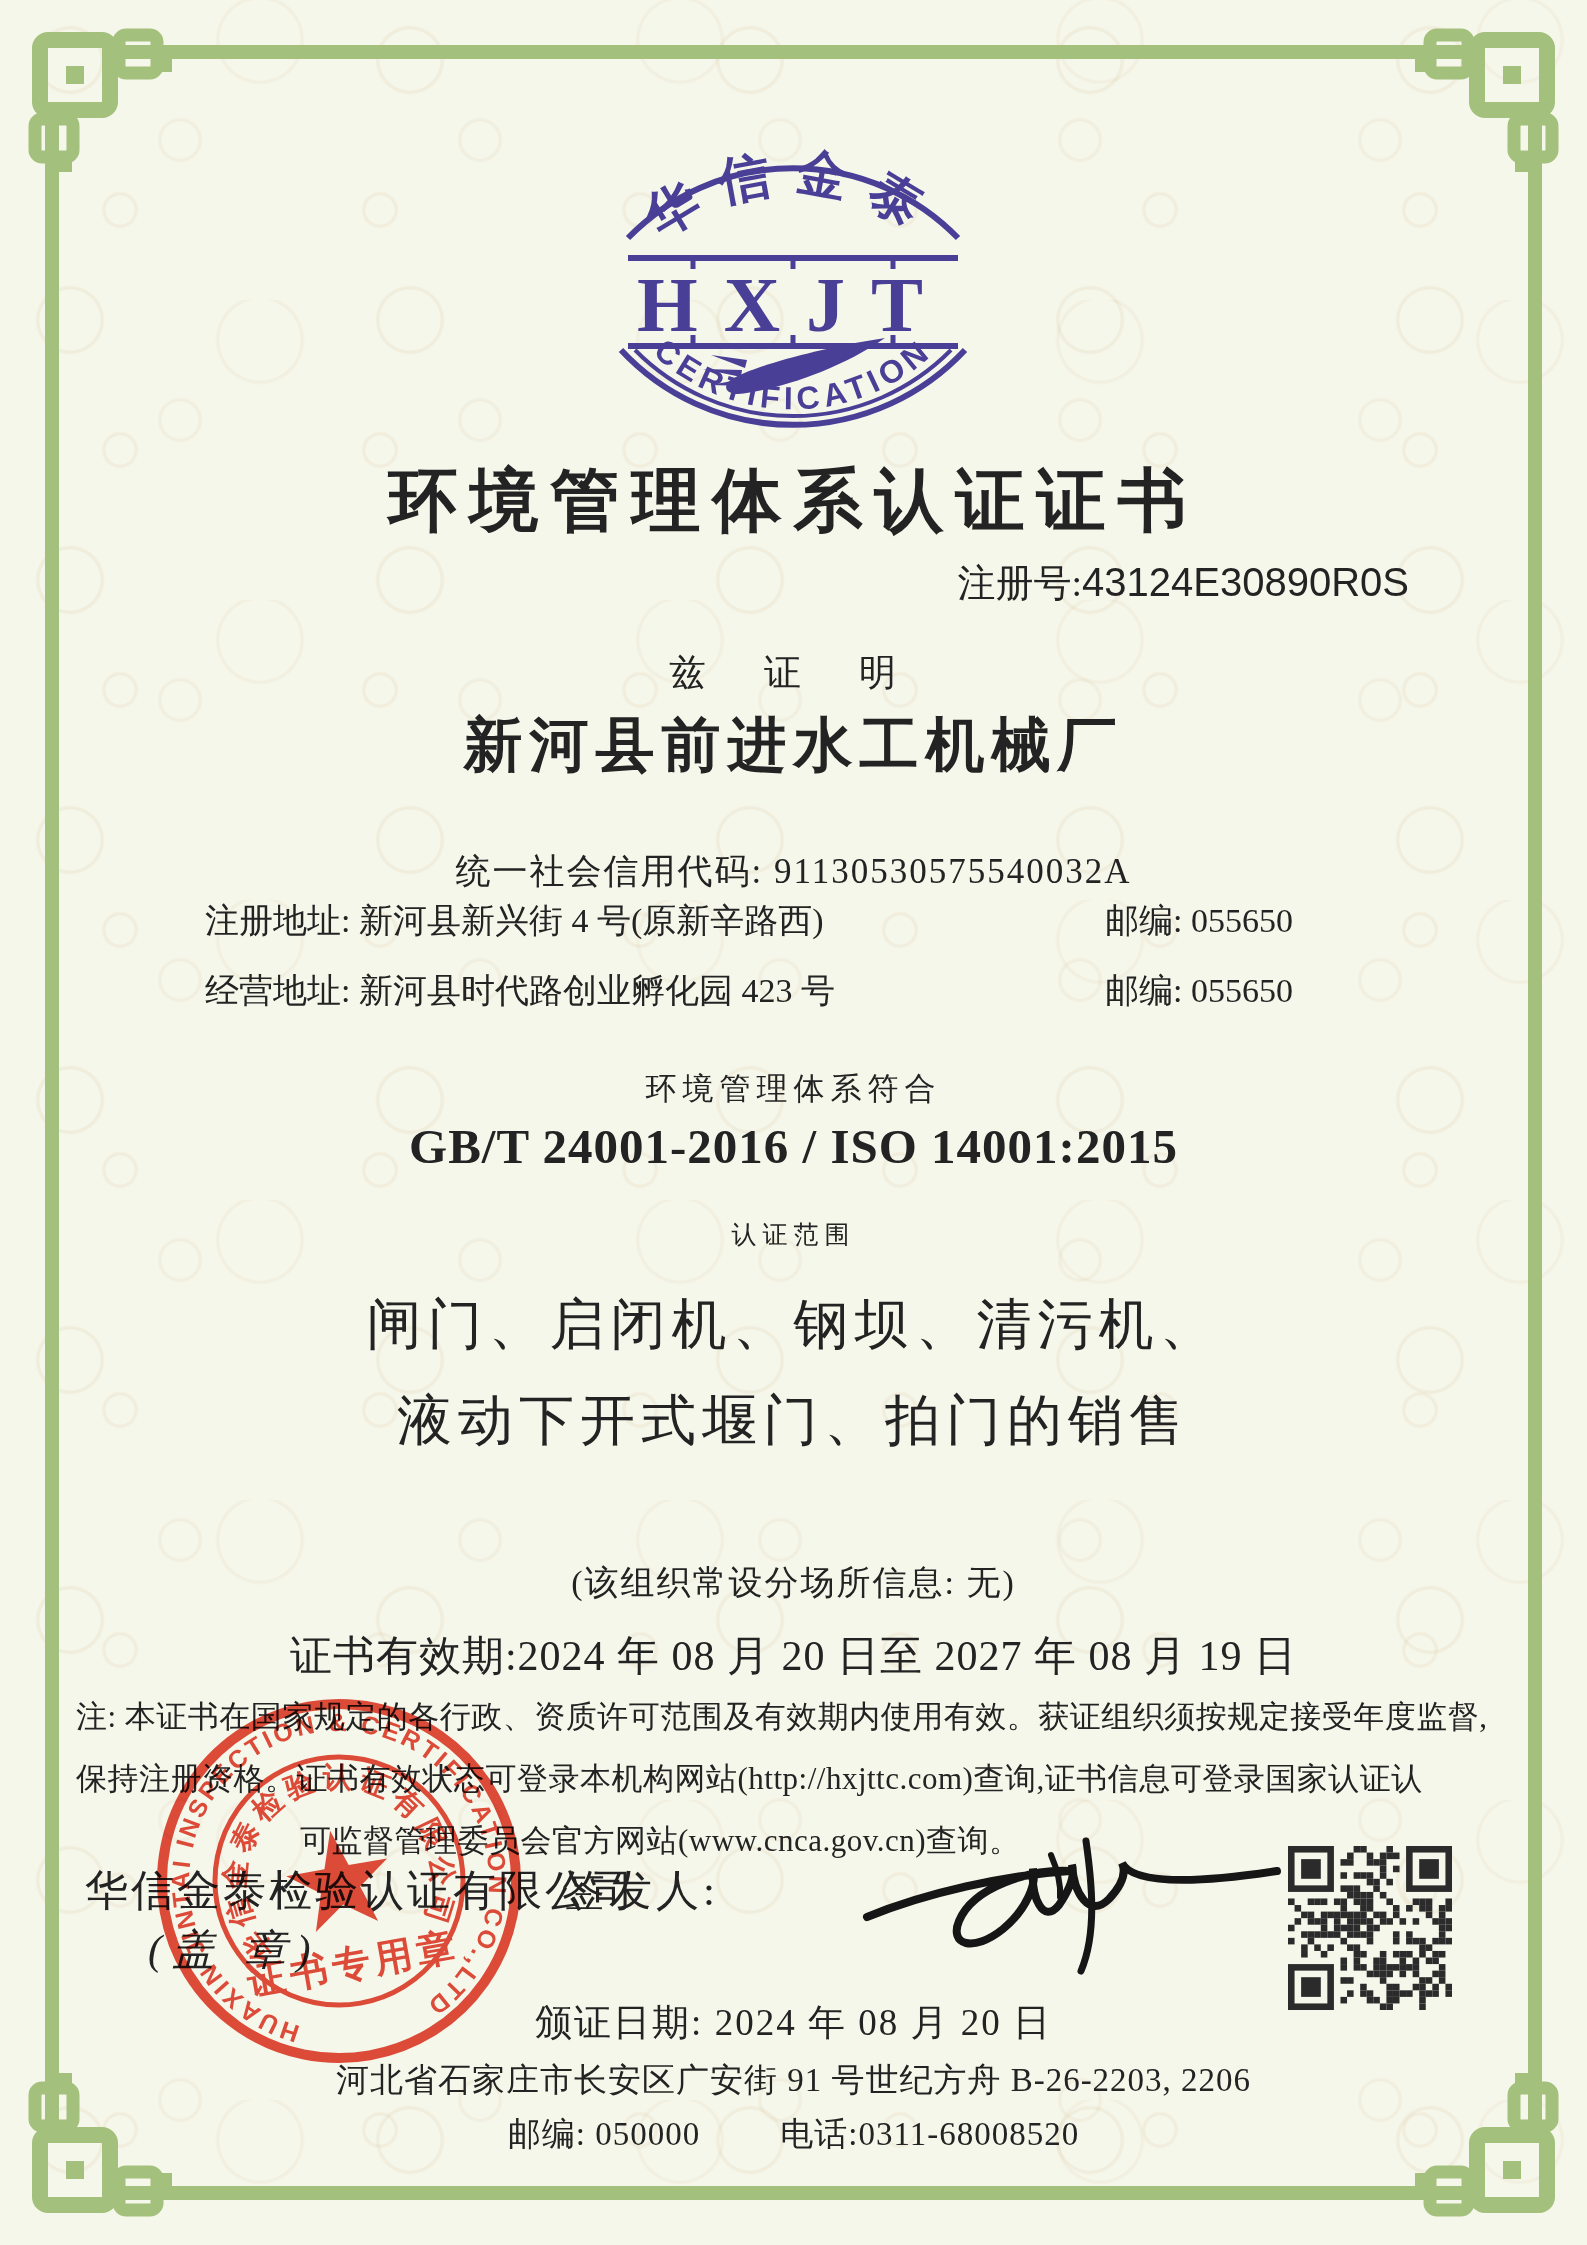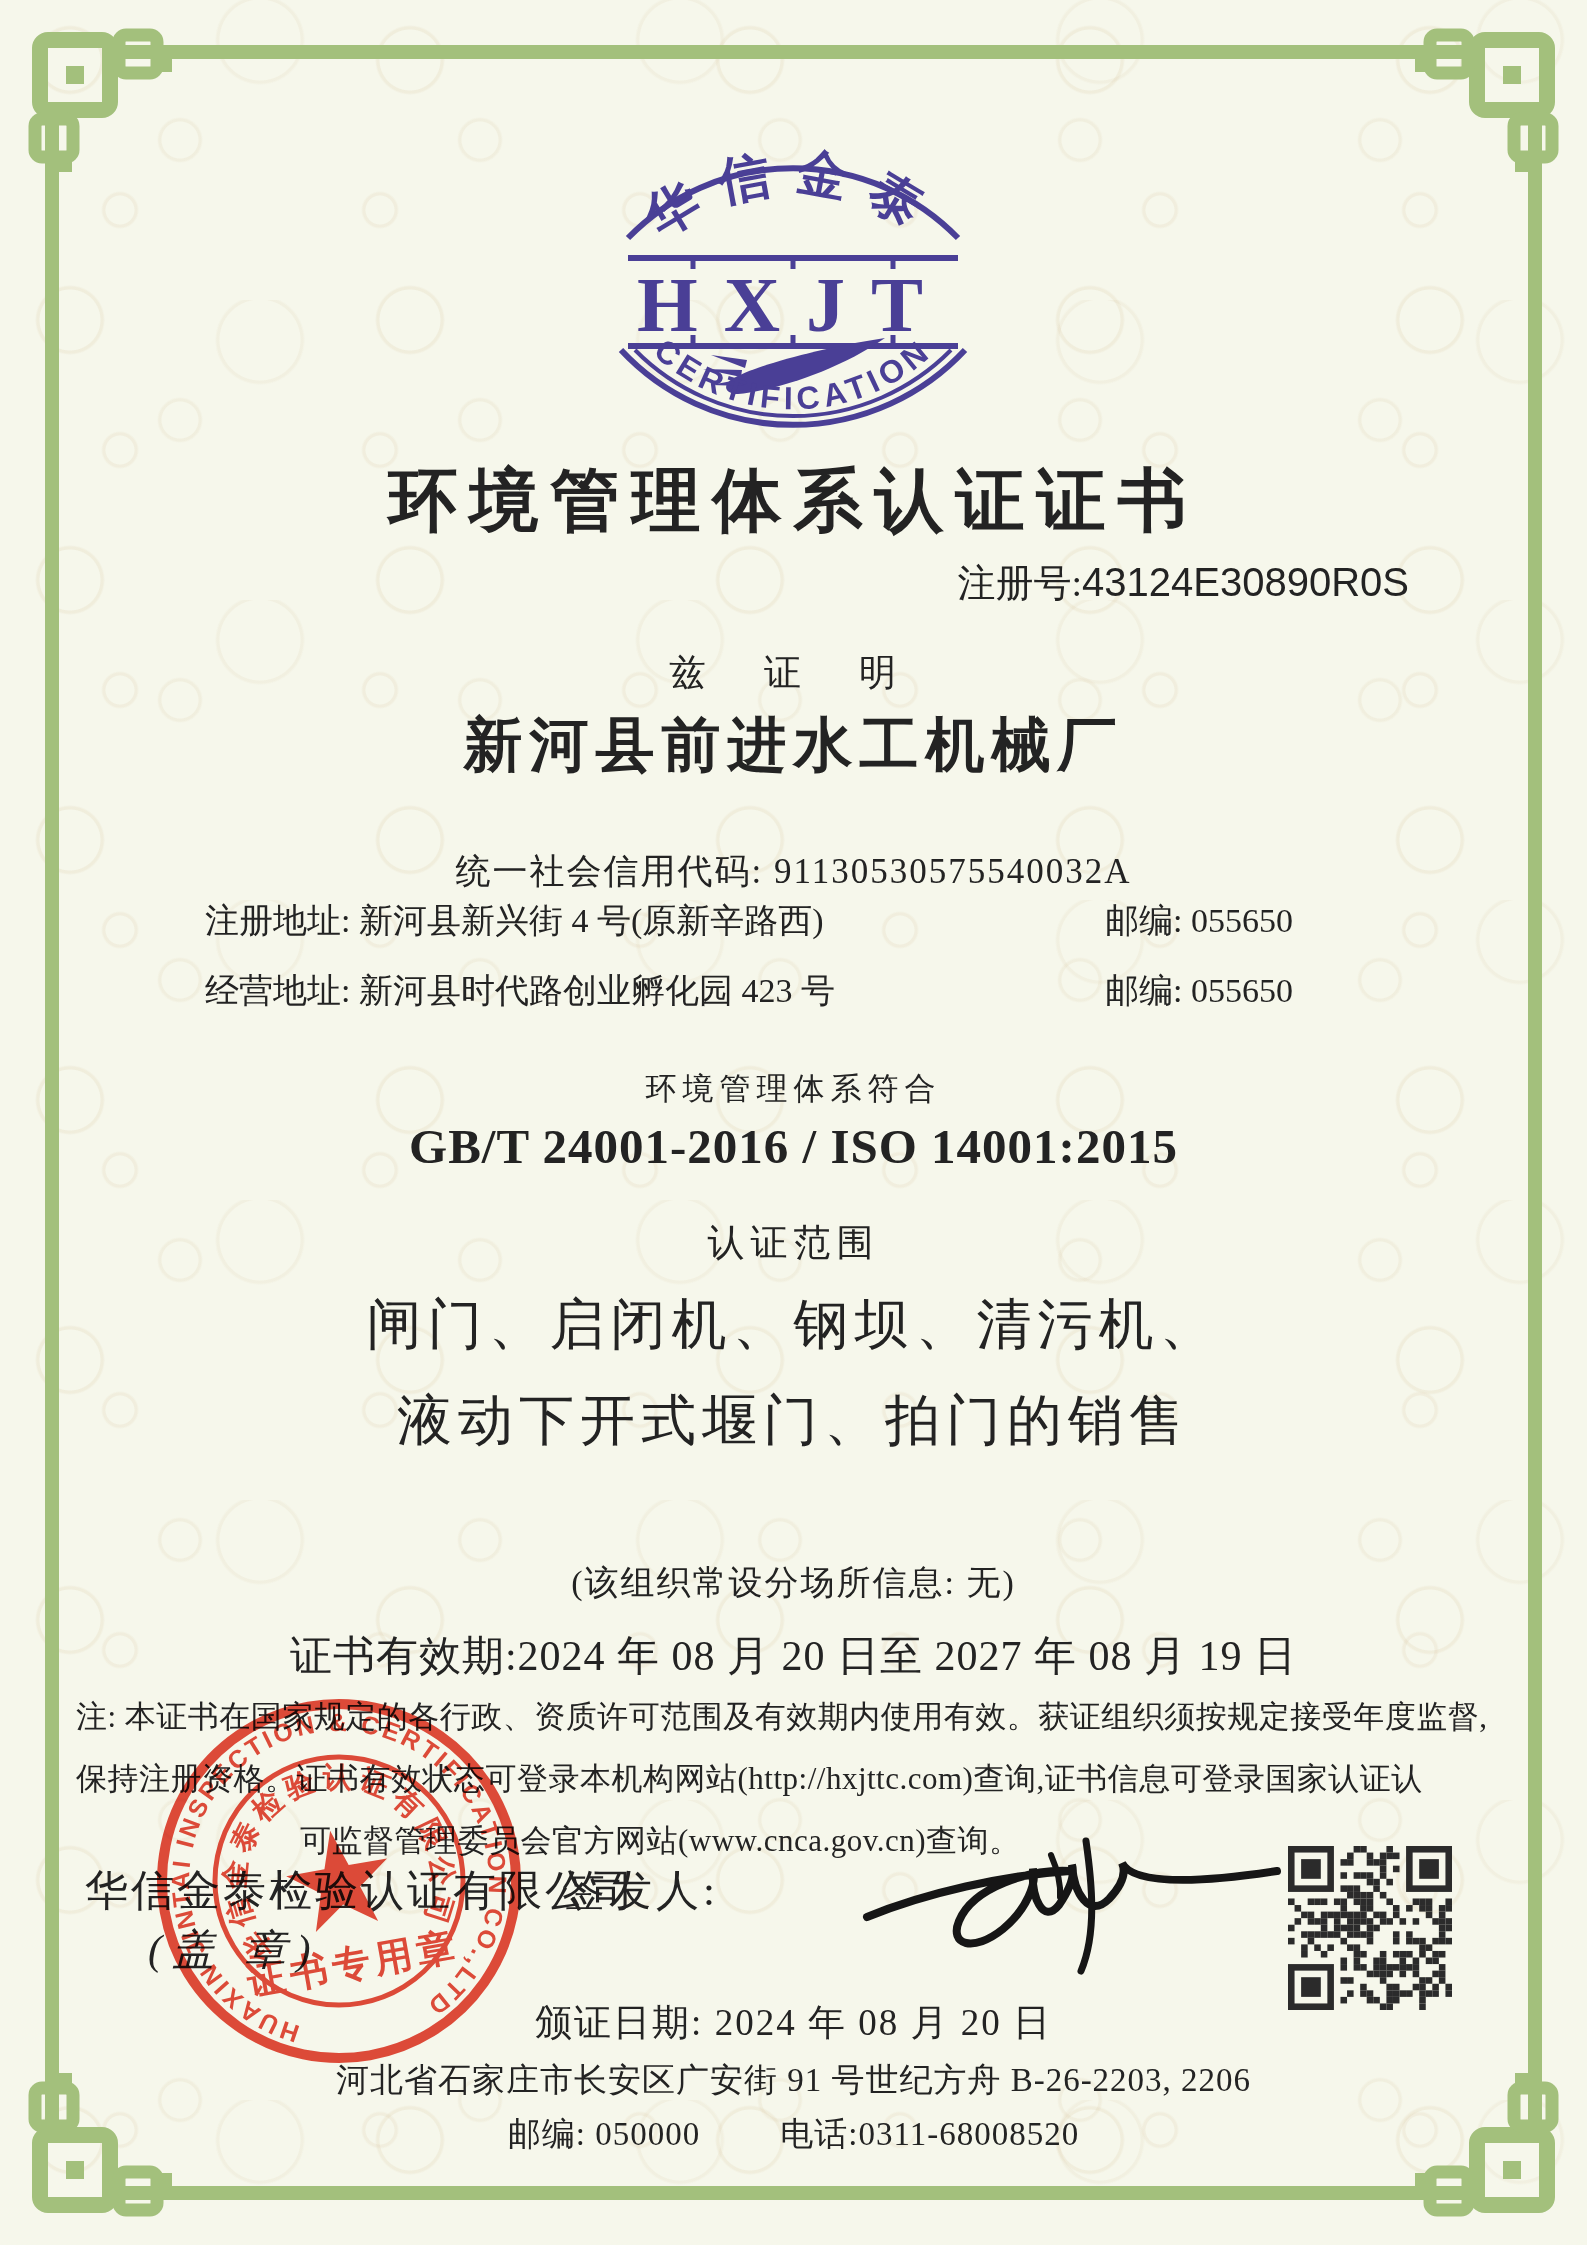--- a/index.html
+++ b/index.html
@@ -22,21 +22,21 @@
   .regno{font-size:38px;text-align:center;}
   .regno .num{font-family:"Liberation Sans","DejaVu Sans",sans-serif;font-size:40px;}
   .certify{font-size:37px;letter-spacing:58px;padding-left:58px;}
   .company{font-size:59px;font-weight:bold;letter-spacing:7px;}
   .credit{font-size:35px;letter-spacing:2px;}
   .addr-row{position:absolute;left:0;right:0;font-size:34px;}
   .addr-main{position:absolute;left:205px;white-space:nowrap;}
   .addr-postal{position:absolute;left:1105px;white-space:nowrap;}
   .sysline{font-size:31px;letter-spacing:6px;}
   .standard{font-size:49px;font-weight:bold;letter-spacing:1px;}
-  .scopelabel{font-size:37px;letter-spacing:6px;}
+  .scopelabel{font-size:25px;letter-spacing:6px;}
   .scope{font-size:55px;letter-spacing:6px;}
   .branch{font-size:34px;letter-spacing:2px;}
   .validity{font-size:42px;letter-spacing:1px;}
   .noteline{position:absolute;font-size:31px;white-space:nowrap;letter-spacing:0.5px;}
   .issuer-company{font-size:43px;letter-spacing:3px;}
   .issuer-label{font-size:43px;letter-spacing:4px;}
   .sealnote{font-size:42px;letter-spacing:10px;}
   .issuedate{font-size:37px;letter-spacing:2px;}
   .footer-addr{font-size:33px;letter-spacing:1px;}
   .footer-contact{font-size:33px;letter-spacing:1px;}

